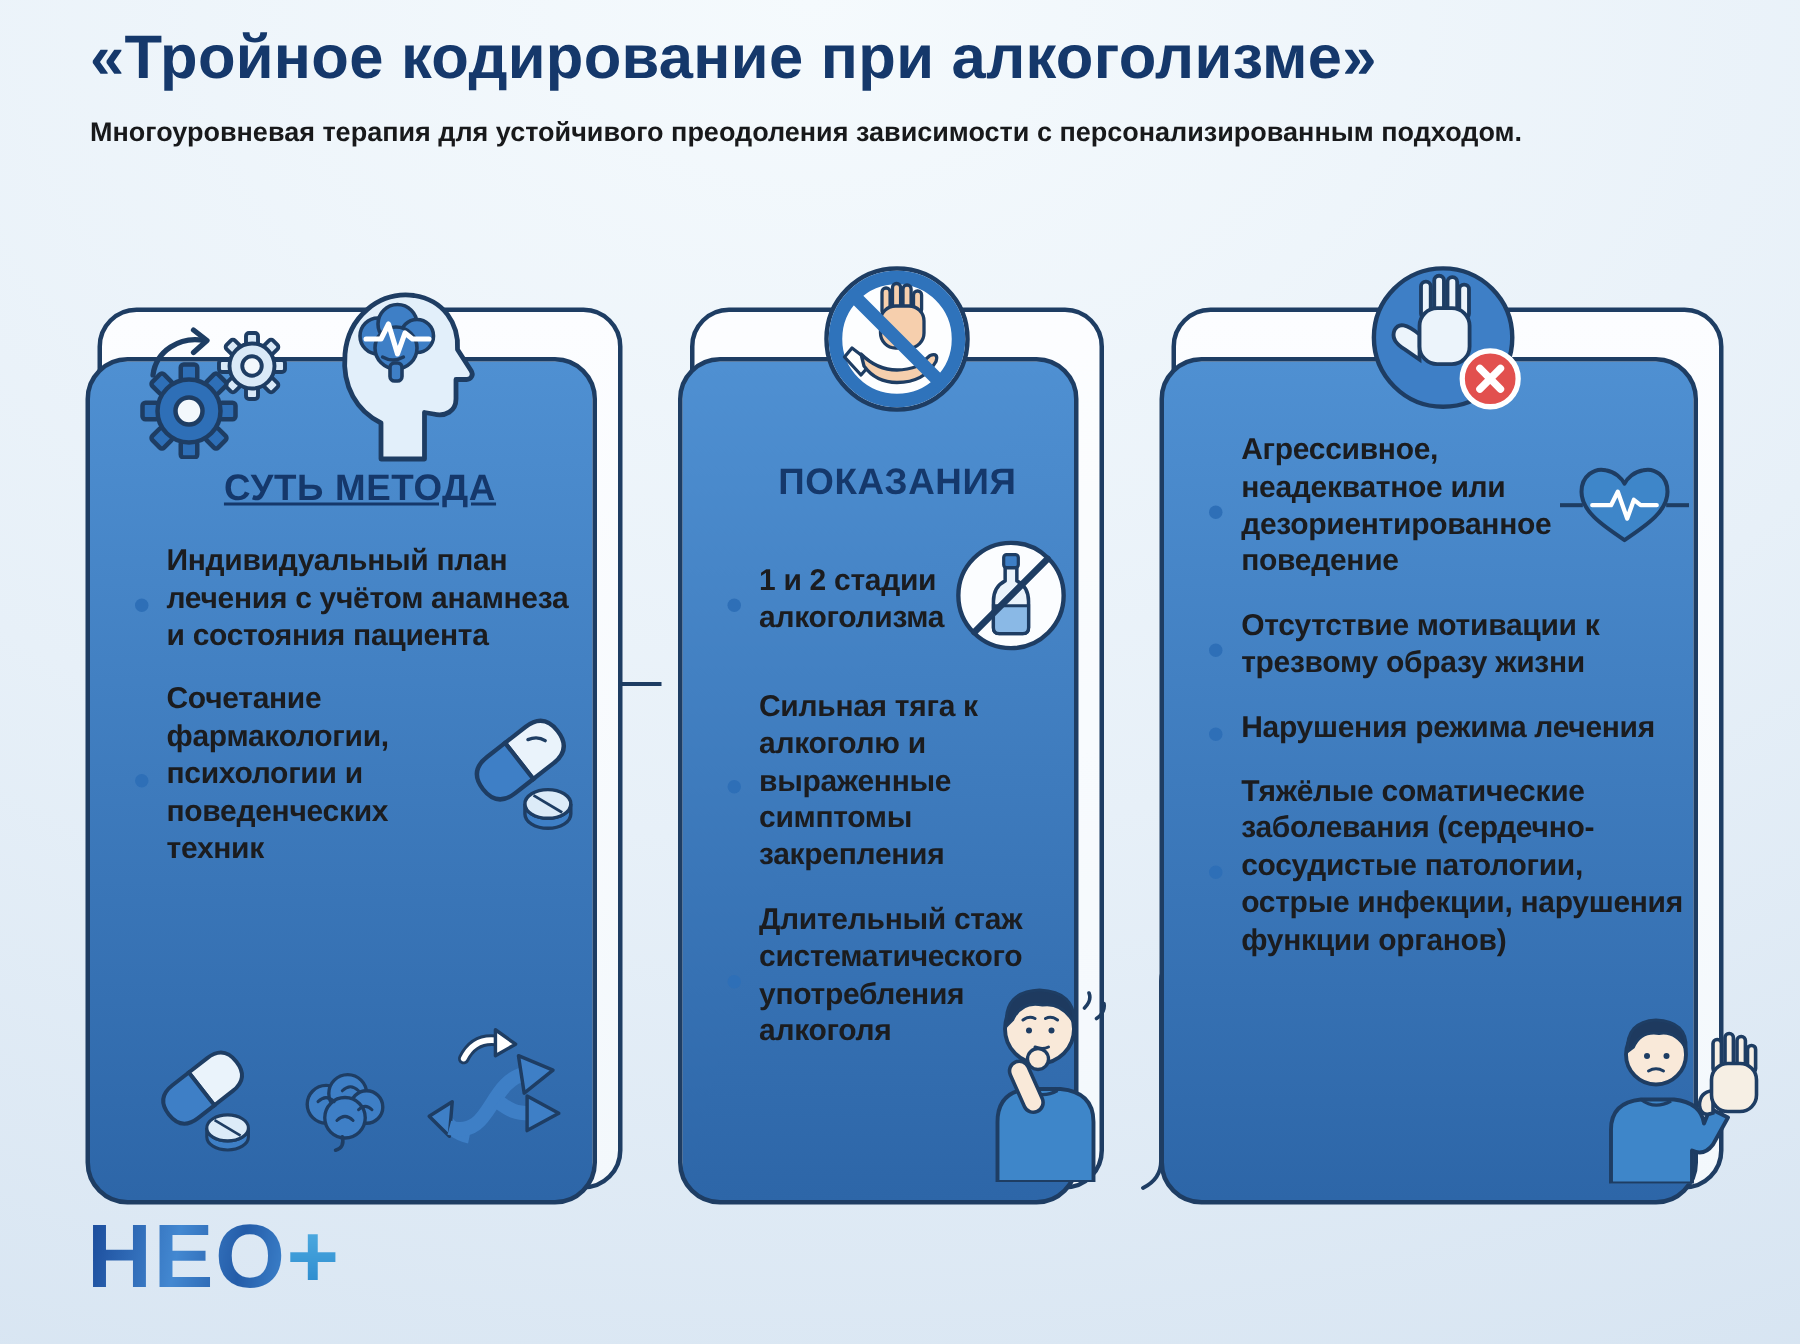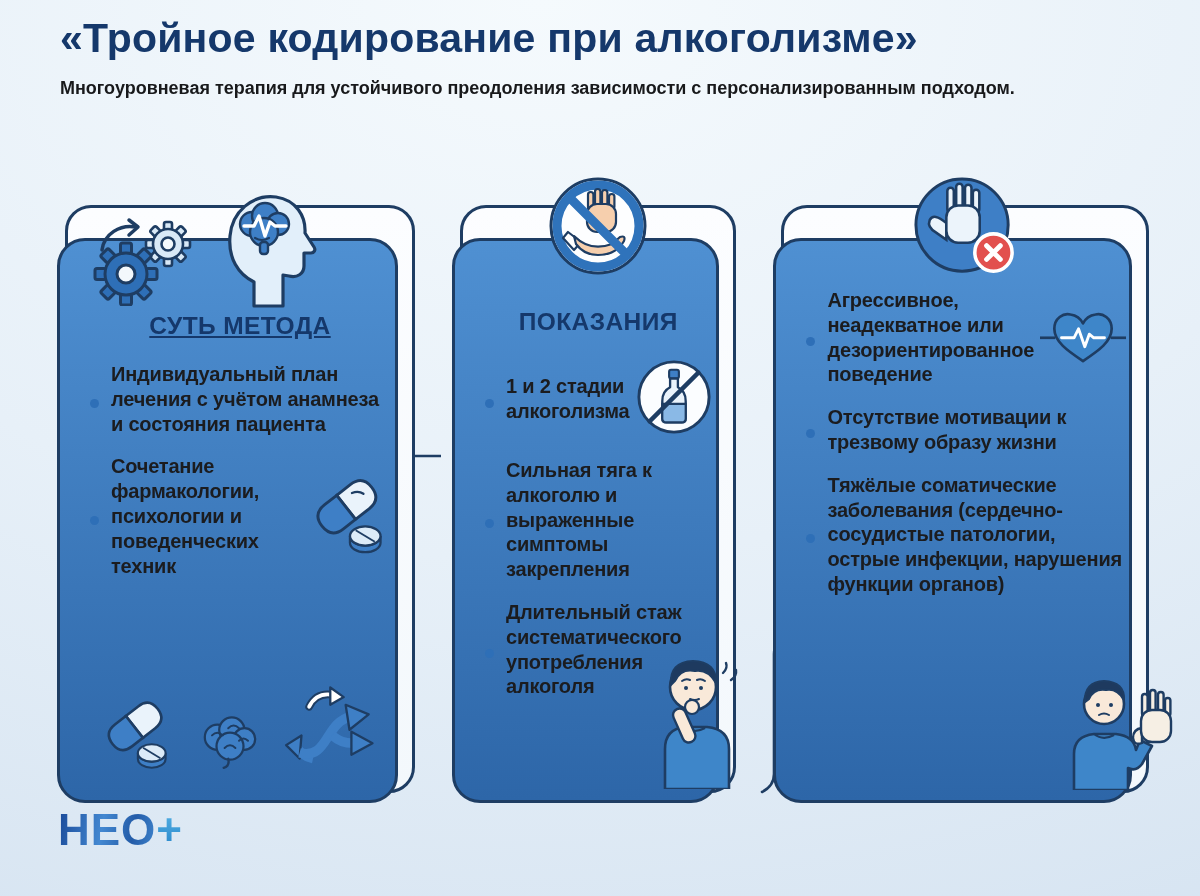--- a/index.html
+++ b/index.html
@@ -42,21 +42,21 @@
 
   .card-footer { margin-top:auto; display:flex; align-items:flex-end; gap:18px; padding:0 2px 14px 10px; }
   .man { position:absolute; z-index:3; }
   .man-worried { right:-10px; bottom:-3px; }
   .man-waving { right:-32px; bottom:-4px; }
 
   .connector { position:absolute; z-index:0; }
   .connector-1 { left:381px; top:448px; }
   .connector-2 { left:754px; top:634px; }
 
-  .logo { position:absolute; left:58px; top:808px; font-size:44px; font-weight:800; letter-spacing:1px; line-height:1; }
+  .logo { position:absolute; left:58px; top:808px; font-size:60px; font-weight:800; letter-spacing:1px; line-height:1; }
   .logo-neo {
     background:linear-gradient(100deg,#1d4f9e 5%, #4388d1 45%, #245ca8 75%, #3f86cf 100%);
     -webkit-background-clip:text; background-clip:text; color:transparent;
   }
   .logo-plus {
     background:linear-gradient(180deg,#5cb8e8 0%, #1f7fc7 100%);
     -webkit-background-clip:text; background-clip:text; color:transparent;
   }
 </style>
 </head>
@@ -281,20 +281,24 @@
               <line x1="0" y1="38" x2="17" y2="38" stroke="#1e3d63" stroke-width="3"></line>
               <line x1="79" y1="38" x2="96" y2="38" stroke="#1e3d63" stroke-width="3"></line>
               <path d="M48,64 C30,52 16,42 16,28 C16,16 26,10 34,12 C41,13 46,18 48,22 C50,18 55,13 62,12 C70,10 80,16 80,28 C80,42 66,52 48,64 Z" fill="#3e86c9" stroke="#1e3d63" stroke-width="3" stroke-linejoin="round"></path>
               <polyline points="24,38 38,38 43,28 50,48 55,34 60,38 72,38" fill="none" stroke="#ffffff" stroke-width="3.2" stroke-linecap="round" stroke-linejoin="round"></polyline>
             </svg>
           </span>
         </li>
         <li class="bullet">
           <span class="dot"></span>
           <span class="li-text">Отсутствие мотивации к трезвому образу жизни</span>
+        </li>
+        <li class="bullet">
+          <span class="dot"></span>
+          <span class="li-text">Нарушения режима лечения</span>
         </li>
         <li class="bullet">
           <span class="dot"></span>
           <span class="li-text">Тяжёлые соматические заболевания (сердечно-сосудистые патологии, острые инфекции, нарушения функции органов)</span>
         </li>
       </ul>
       <span class="man man-waving">
         <svg width="118" height="114" viewBox="0 0 118 114">
           <circle cx="44" cy="28" r="20" fill="#f9e9d9" stroke="#1e3d63" stroke-width="2.6"></circle>
           <path d="M25,26 Q24,6 44,5 Q65,6 64,24 Q57,12 46,14 Q34,12 29,23 Z" fill="#1e3a5f" stroke="#1e3d63" stroke-width="2"></path>

